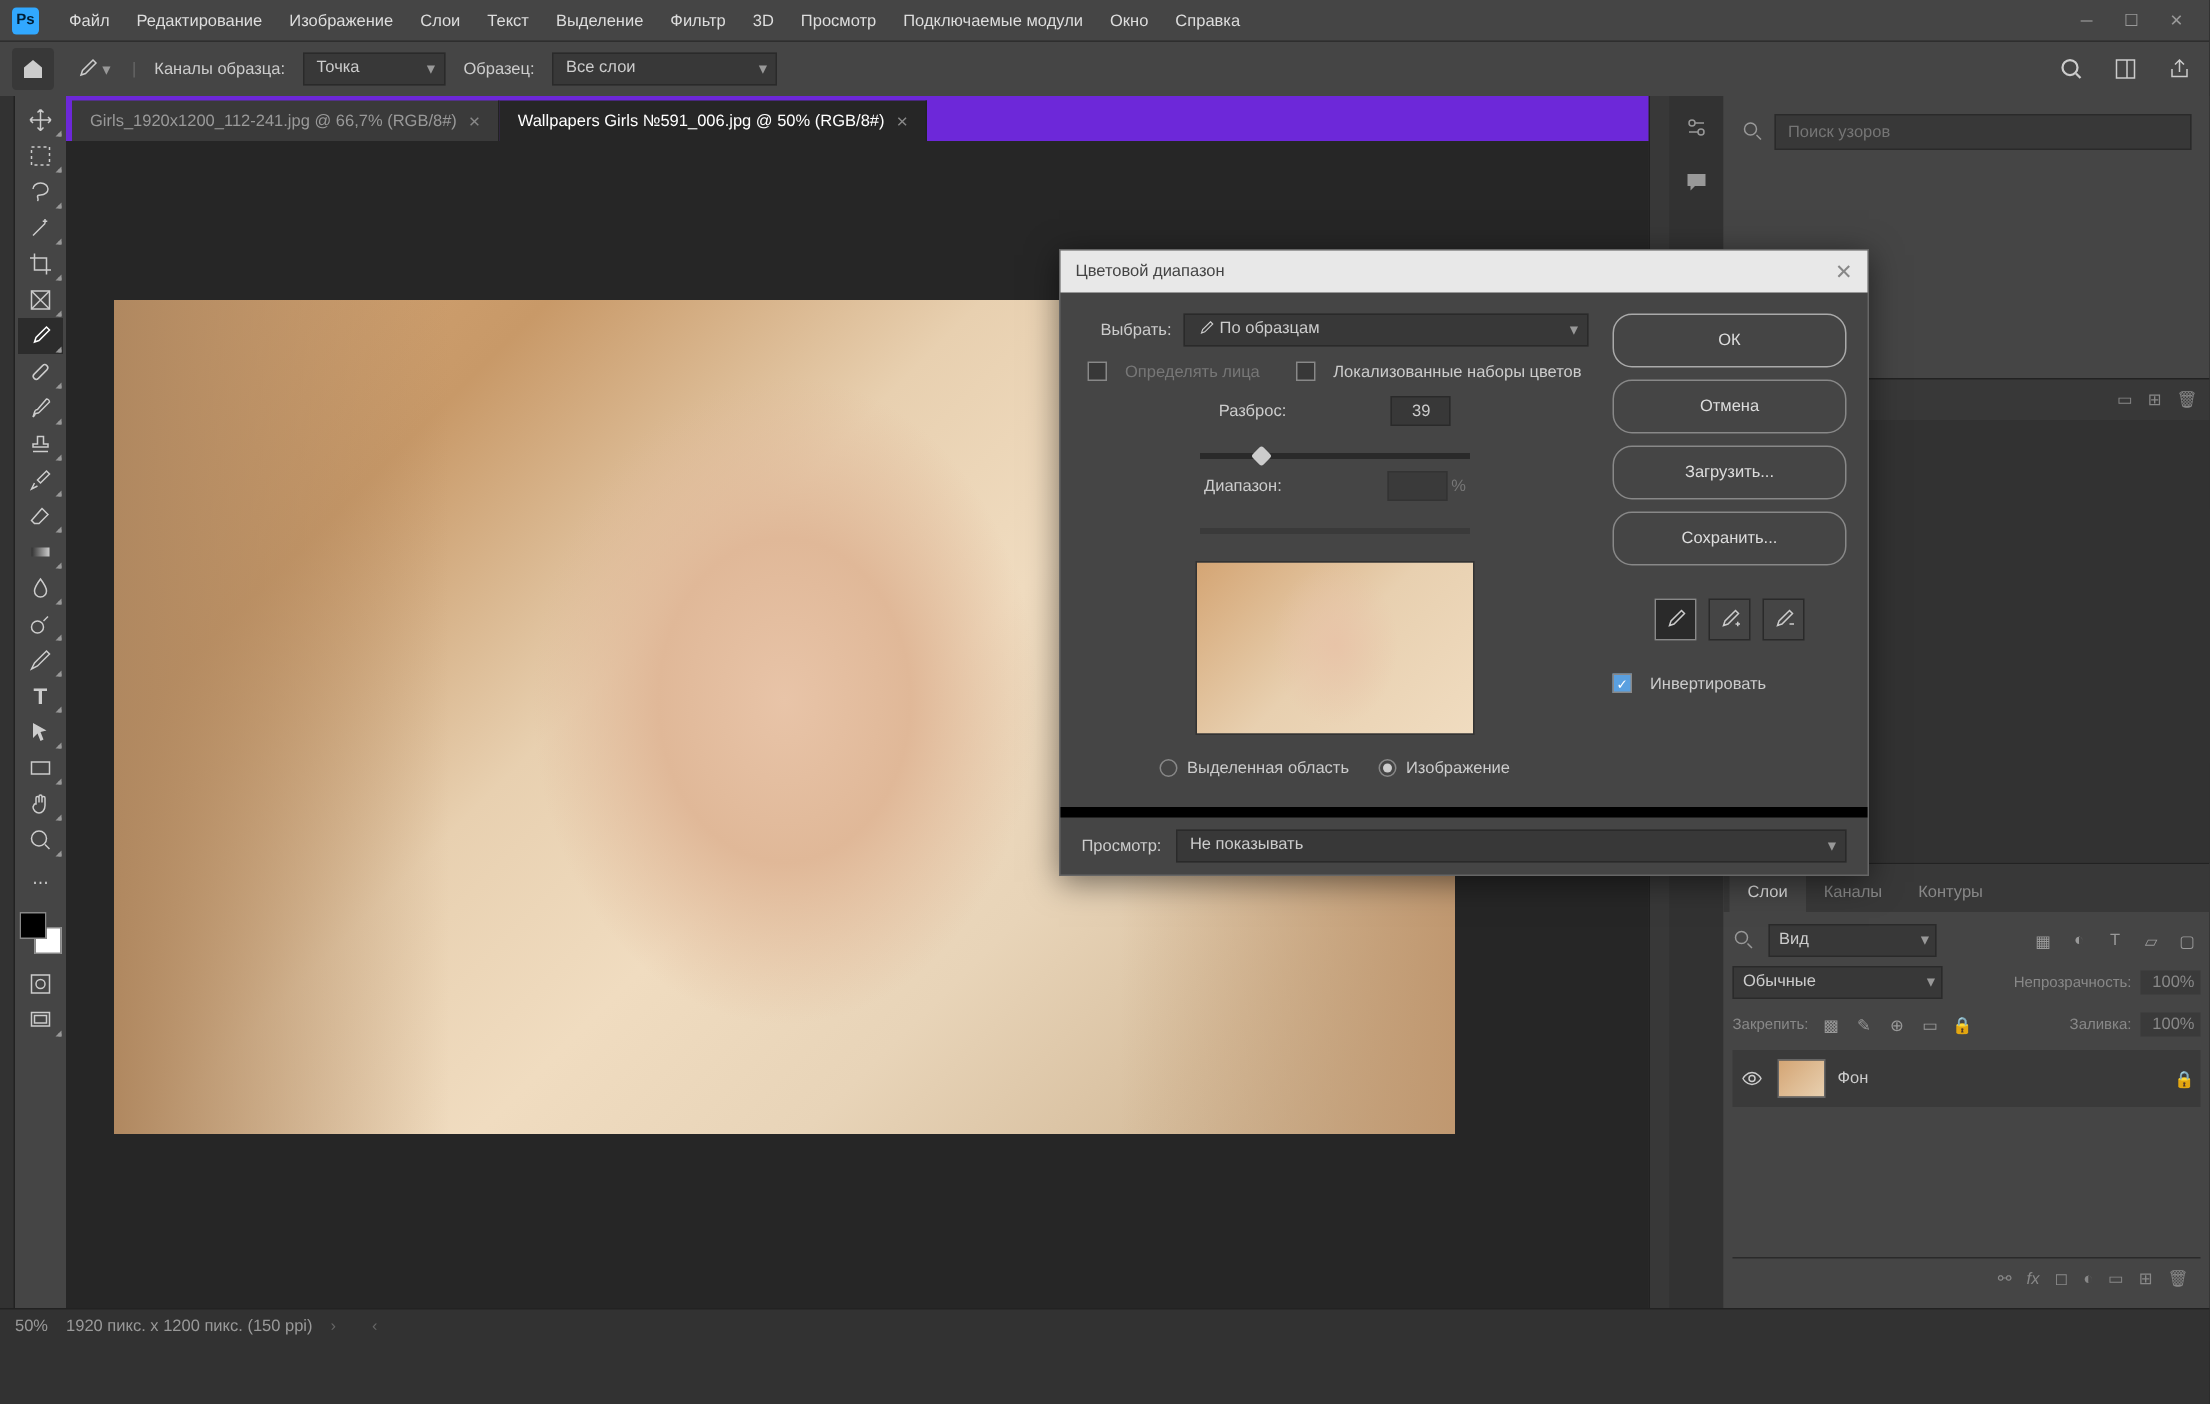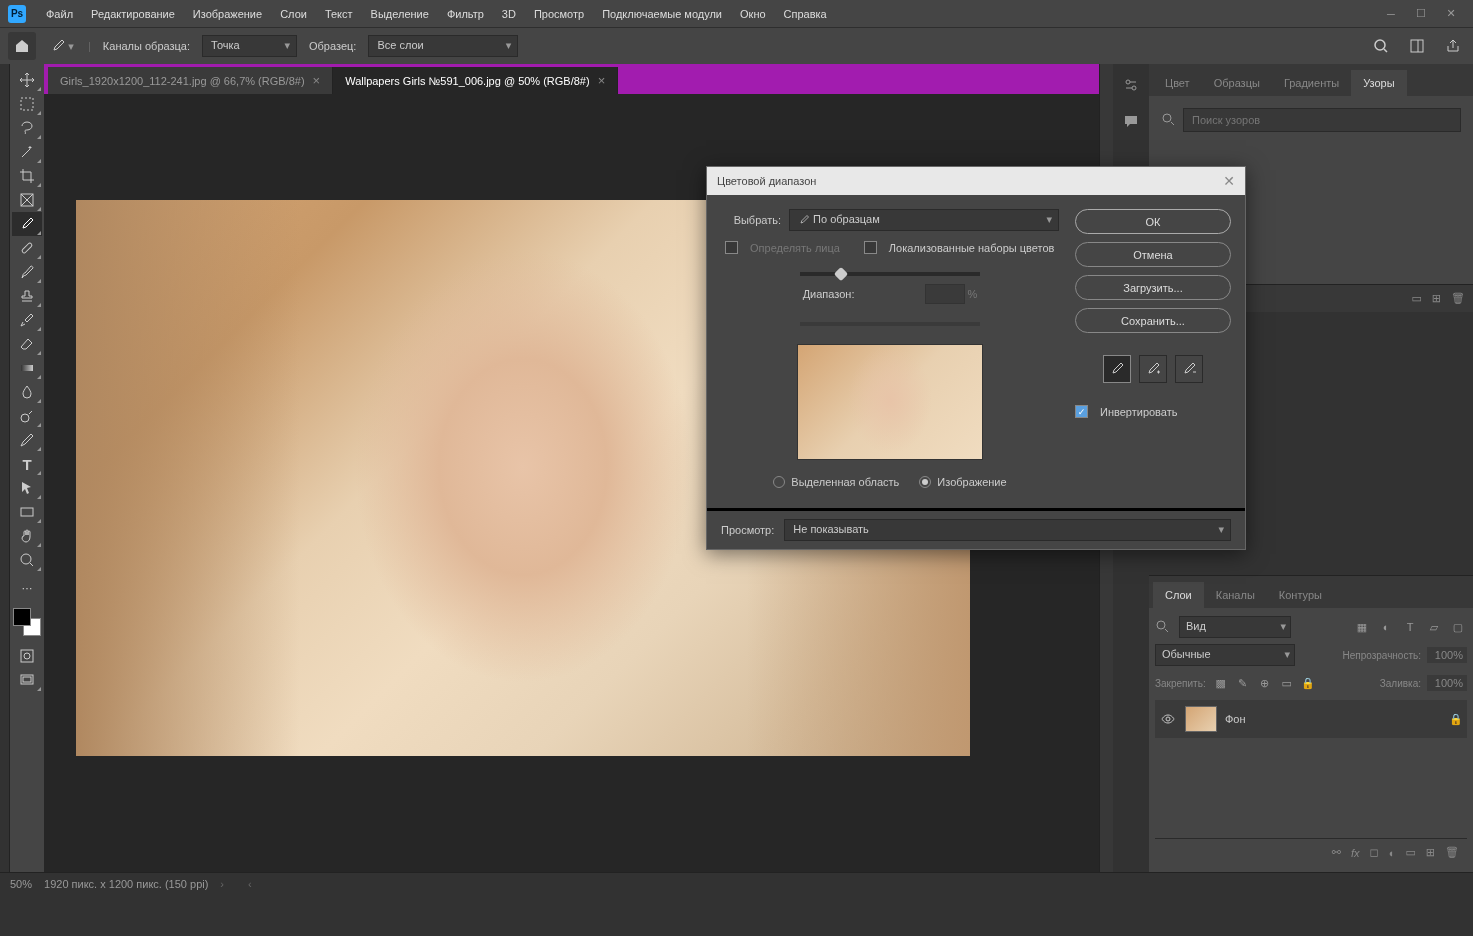--- a/index.html
+++ b/index.html
@@ -20,21 +20,21 @@
 .main-area{display:flex;height:808px;position:relative}
 .tool-strip{width:10px;background:#323232;border-right:1px solid #222}
 .toolbox{width:34px;background:#454545;display:flex;flex-direction:column;align-items:center;padding-top:4px;gap:0}
 .tool{width:30px;height:24px;display:flex;align-items:center;justify-content:center;color:#ccc;cursor:pointer;position:relative}
 .tool.active{background:#2c2c2c}
 .tool-corner::after{content:"";position:absolute;bottom:1px;right:1px;border:2px solid transparent;border-right-color:#999;border-bottom-color:#999}
 .swatches{margin-top:8px;position:relative;width:28px;height:28px}
 .sw-fg{position:absolute;width:18px;height:18px;background:#000;border:1px solid #888;top:0;left:0;z-index:2}
 .sw-bg{position:absolute;width:18px;height:18px;background:#fff;border:1px solid #888;bottom:0;right:0}
 .doc-area{flex:1;background:#262626;position:relative;display:flex;flex-direction:column}
-.tabs{height:30px;background:#a21caf;display:flex;align-items:end;padding-left:4px}
+.tabs{height:30px;background:#6d28d9;display:flex;align-items:end;padding-left:4px}
 .tab{padding:6px 12px;background:#3a3a3a;color:#999;display:flex;align-items:center;gap:8px;cursor:pointer;border-right:1px solid #222}
 .tab.active{background:#262626;color:#fff}
 .tab-close{color:#888;font-size:13px;cursor:pointer}
 .canvas-wrap{flex:1;overflow:hidden;position:relative;display:flex;align-items:center;justify-content:center}
 .canvas-img{width:894px;height:556px;background:linear-gradient(135deg,#d4a574 0%,#c89968 20%,#e8d0b0 40%,#f0dcc0 55%,#e8d4b8 70%,#d8c0a0 85%,#c8b090 100%);position:absolute;top:106px;left:32px}
 .face-overlay{position:absolute;width:100%;height:100%;background:radial-gradient(ellipse 280px 360px at 50% 48%,#e8c4a8 0%,#e0b898 30%,transparent 60%),linear-gradient(90deg,#b08860 0%,transparent 25%,transparent 75%,#c09870 100%)}
 .status-bar{height:22px;background:#323232;display:flex;align-items:center;padding:0 10px;gap:12px;color:#999;border-top:1px solid #222}
 .status-sep{color:#666}
 .vscroll{width:14px;background:#383838;border-left:1px solid #222}
 .pstrip{width:36px;background:#323232;display:flex;flex-direction:column;align-items:center;padding-top:8px;gap:10px}
@@ -68,21 +68,21 @@
 .layers-footer{height:28px;display:flex;align-items:center;justify-content:flex-end;gap:10px;padding:0 8px;border-top:1px solid #2a2a2a;margin-top:100px}
 .lf-icn{color:#888;cursor:pointer}
 .props-toolbar{height:28px;display:flex;align-items:center;justify-content:flex-end;gap:10px;padding:0 8px;background:#383838;border-top:1px solid #222}
 
 .dialog{position:absolute;left:706px;top:166px;width:540px;background:#454545;border:1px solid #666;box-shadow:0 4px 20px rgba(0,0,0,0.5);z-index:100}
 .dlg-title{height:28px;background:#e8e8e8;color:#444;display:flex;align-items:center;padding:0 10px;font-size:12px}
 .dlg-close{margin-left:auto;color:#888;cursor:pointer;font-size:14px}
 .dlg-body{padding:14px;display:flex;gap:16px}
 .dlg-left{flex:1}
 .dlg-right{width:156px;display:flex;flex-direction:column;gap:8px}
-.dlg-btn{height:25px;background:#454545;border:1px solid #888;border-radius:13px;color:#ddd;display:flex;align-items:center;justify-content:center;cursor:pointer}
+.dlg-btn{height:36px;background:#454545;border:1px solid #888;border-radius:13px;color:#ddd;display:flex;align-items:center;justify-content:center;cursor:pointer}
 .dlg-btn.primary{border-color:#aaa}
 .dlg-row{display:flex;align-items:center;gap:8px;margin-bottom:10px}
 .dlg-label{color:#ccc;text-align:right}
 .dlg-sel{flex:1;background:#383838;border:1px solid #2a2a2a;padding:3px 8px;color:#ccc;height:22px;position:relative}
 .dlg-sel::after{content:"▾";position:absolute;right:6px;color:#999}
 .dlg-chk{display:flex;align-items:center;gap:12px;color:#ccc}
 .dlg-chk.disabled{color:#777}
 .chkbox{width:13px;height:13px;border:1px solid #888;background:#383838;display:flex;align-items:center;justify-content:center}
 .chkbox.checked{background:#5aa0e0}
 .chkbox.checked::after{content:"✓";color:#fff;font-size:9px}
@@ -91,21 +91,21 @@
 .slider-thumb{position:absolute;width:10px;height:10px;background:#ccc;border-radius:2px;top:-3px;transform:rotate(45deg)}
 .preview-box{width:186px;height:116px;background:linear-gradient(135deg,#d4a574 0%,#e8d0b0 50%,#f0dcc0 100%);margin:10px auto;border:1px solid #333;position:relative}
 .preview-face{position:absolute;width:100%;height:100%;background:radial-gradient(ellipse 70px 90px at 50% 48%,#e8c4a8 0%,transparent 60%)}
 .radio-row{display:flex;gap:20px;justify-content:center;padding:6px 0}
 .radio-opt{display:flex;align-items:center;gap:6px;color:#ccc}
 .radio{width:12px;height:12px;border:1px solid #888;border-radius:50%;display:flex;align-items:center;justify-content:center}
 .radio.checked::after{content:"";width:6px;height:6px;background:#ccc;border-radius:50%}
 .eyedrop-set{display:flex;gap:8px;justify-content:center;margin:14px 0}
 .eyedrop-btn{width:28px;height:28px;border:1px solid #2a2a2a;display:flex;align-items:center;justify-content:center;cursor:pointer}
 .eyedrop-btn.active{background:#2a2a2a;border-color:#888}
-.bottom-row{display:flex;align-items:center;gap:10px;padding:8px 14px;border-top:3px solid #000000}
+.bottom-row{display:flex;align-items:center;gap:10px;padding:8px 14px;border-top:7px solid #000000}
 svg{width:16px;height:16px}
 </style>
 </head>
 <body>
 
 <div class="menubar">
   <div class="ps-icon">Ps</div>
   <div class="menu-item">Файл</div>
   <div class="menu-item">Редактирование</div>
   <div class="menu-item">Изображение</div>
@@ -326,26 +326,20 @@
         </svg>
       </div>
     <div class="pstrip-icon">
         <svg viewBox="0 0 16 16" fill="#999">
           <path d="M2 3h12v8H7l-3 3v-3H2z"></path>
         </svg>
       </div>
   </div>
 
   <div class="panels">
-    <div class="panel-tabs">
-      <div class="ptab">Цвет</div>
-      <div class="ptab">Образцы</div>
-      <div class="ptab">Градиенты</div>
-      <div class="ptab active">Узоры</div>
-    </div>
     <div class="panel-body">
       <div class="search-row">
         <svg viewBox="0 0 16 16" fill="none" stroke="#999" width="14" height="14">
             <circle cx="6" cy="6" r="4"></circle>
             <path d="M10 10l3 3"></path>
           </svg>
         <input class="search-inp" placeholder="Поиск узоров" style="">
       </div>
       <div style="height:140px"></div>
     </div>
@@ -445,20 +439,24 @@
       <div class="dlg-row" style="gap:24px;padding-left:4px">
         <div class="dlg-chk disabled">
           <div class="chkbox"></div>
           <span>Определять лица</span>
         </div>
         <div class="dlg-chk">
           <div class="chkbox"></div>
           <span>Локализованные наборы цветов</span>
         </div>
       </div>
+      <div class="dlg-row" style="justify-content:center;gap:70px">
+        <span class="dlg-label">Разброс:</span>
+        <input class="dlg-input" value="39" style="">
+      </div>
       <div style="display:flex;justify-content:center">
           <div class="slider">
             <div class="slider-thumb" style="left:20%"></div>
           </div>
         </div>
       <div class="dlg-row" style="justify-content:center;gap:70px;color:#777">
         <span class="dlg-label">Диапазон:</span>
         <span><input class="dlg-input" disabled="" style="background: rgb(58, 58, 58); border-color: rgb(51, 51, 51);"> <span>%</span></span>
       </div>
       <div style="display:flex;justify-content:center">

